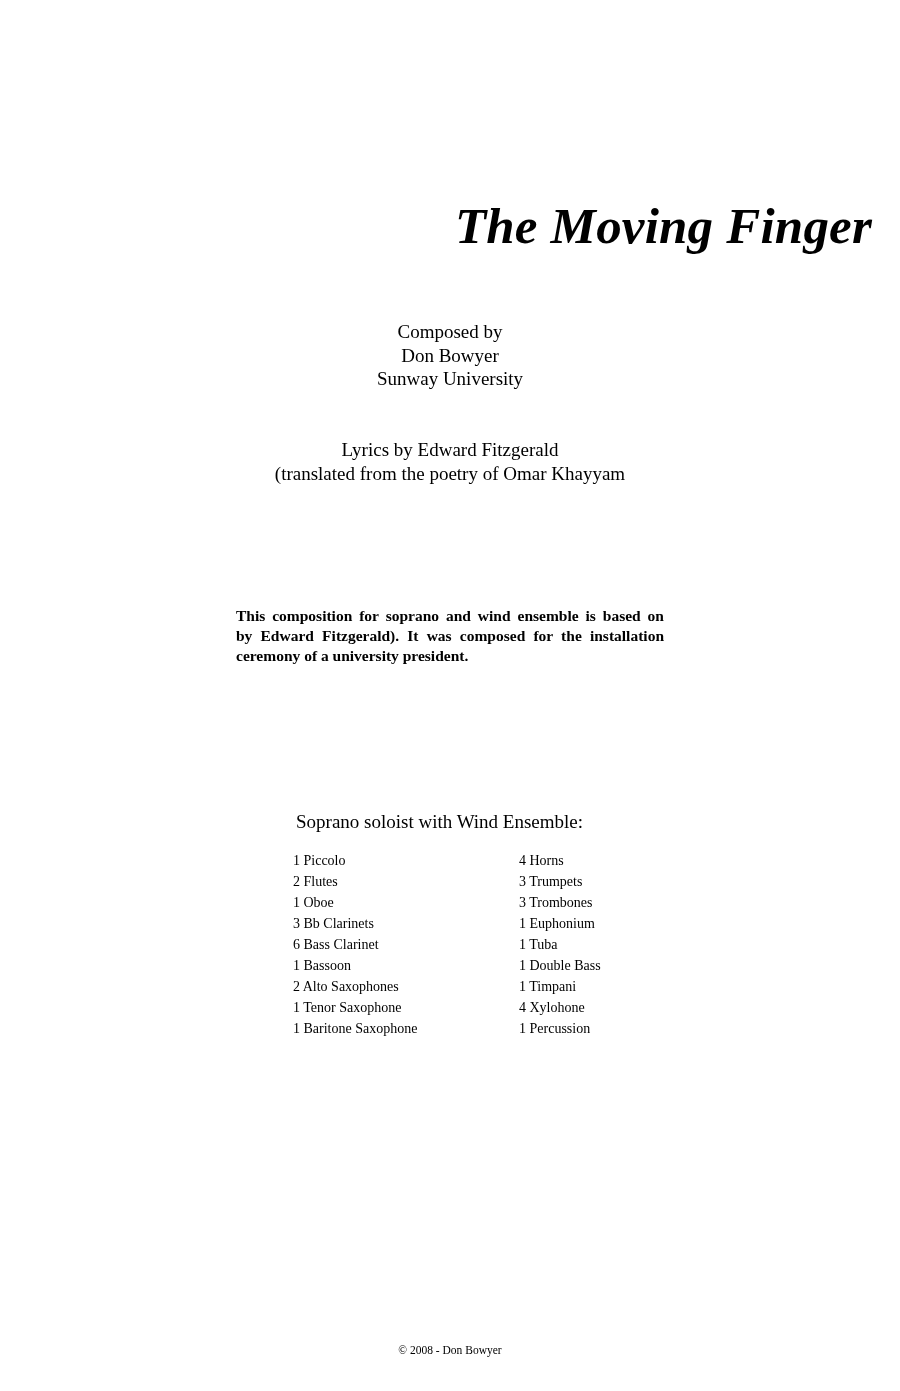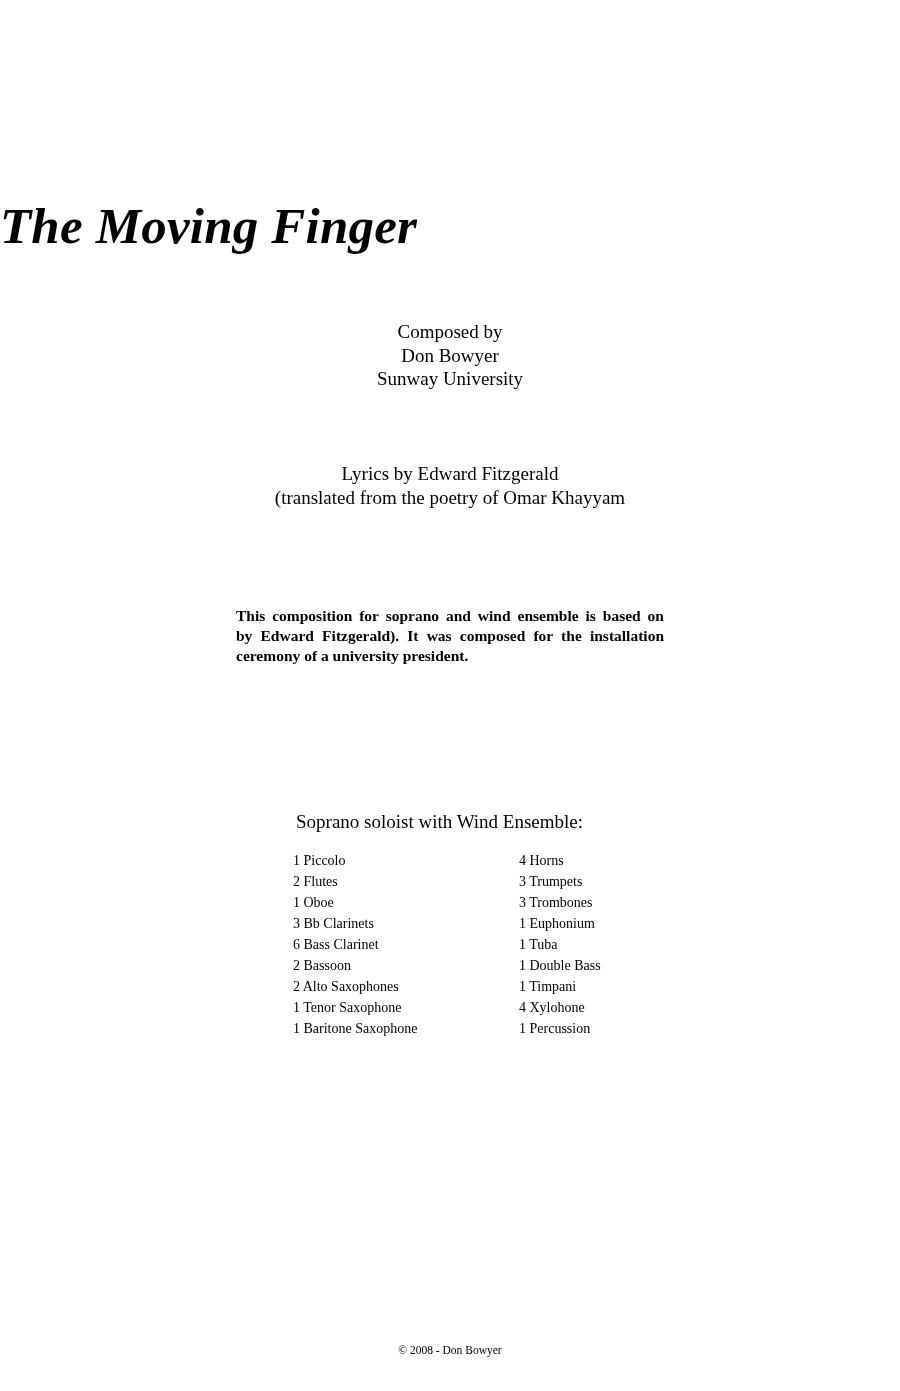--- a/index.html
+++ b/index.html
@@ -2,29 +2,29 @@
 <html><head>
 <meta charset="utf-8">
 <style>
   html, body { margin: 0; padding: 0; background: #ffffff; }
   body {
     width: 900px; height: 1391px; position: relative; overflow: hidden;
     font-family: "Liberation Serif", "DejaVu Serif", serif; color: #000000;
   }
   .title {
     position: absolute; left: 0; width: 872px; top: 196px;
-    text-align: left; font-size: 51px; font-weight: bold; font-style: italic;
+    text-align: right; font-size: 51px; font-weight: bold; font-style: italic;
     line-height: 60px; letter-spacing: 0.2px;
   }
   .center-block {
     position: absolute; left: 0; width: 900px; text-align: center;
     font-size: 19px; line-height: 23.5px;
   }
   .composer { top: 320px; }
-  .lyrics { top: 438px; margin-top: 24px; }
+  .lyrics { top: 438px; }
   .desc {
     position: absolute; left: 236px; width: 428px; top: 606px;
     font-size: 15.5px; line-height: 20px; text-align: justify; font-weight: bold;
   }
   .desc-line { display: block; text-align: justify; text-align-last: justify; height: 20px; white-space: nowrap; }
   .desc-line.last { text-align-last: left; }
   .ensemble-heading {
     position: absolute; left: 296px; top: 810px; font-size: 19px; line-height: 24px;
   }
   .col {
@@ -61,21 +61,21 @@
 </div>
 
 <div class="ensemble-heading">Soprano soloist with Wind Ensemble:</div>
 
 <div class="col col-left">
   <div>1 Piccolo</div>
   <div>2 Flutes</div>
   <div>1 Oboe</div>
   <div>3 Bb Clarinets</div>
   <div>6 Bass Clarinet</div>
-  <div>2 Bassoon</div>
+  <div>1 Bassoon</div>
   <div>2 Alto Saxophones</div>
   <div>1 Tenor Saxophone</div>
   <div>1 Baritone Saxophone</div>
 </div>
 
 <div class="col col-right">
   <div>4 Horns</div>
   <div>3 Trumpets</div>
   <div>3 Trombones</div>
   <div>1 Euphonium</div>

